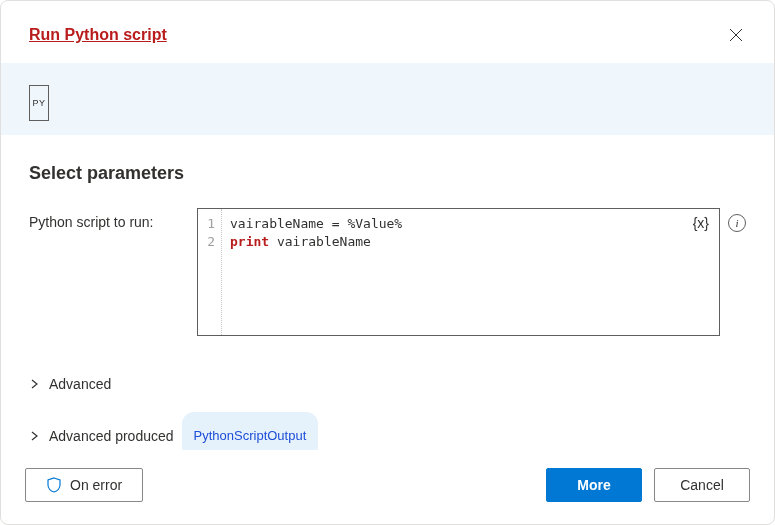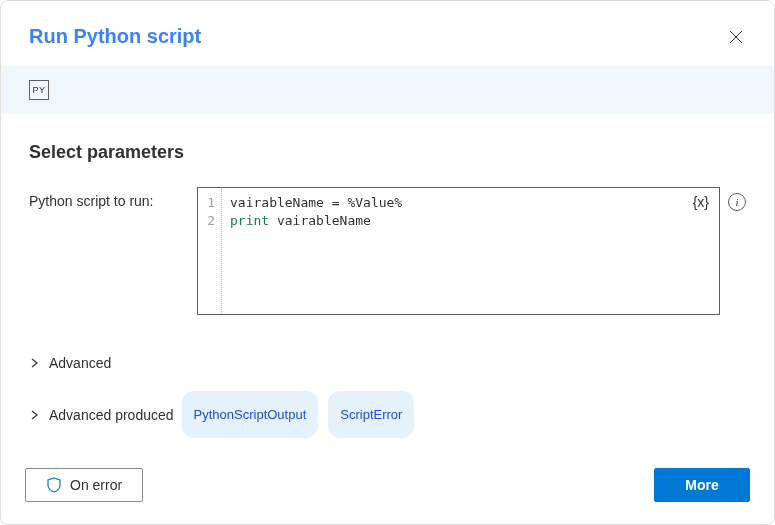--- a/index.html
+++ b/index.html
@@ -20,51 +20,53 @@
       flex-direction: column;
       overflow: hidden;
     }
     .header {
       display: flex;
       align-items: center;
       justify-content: space-between;
       padding: 24px 28px 18px 28px;
     }
     .header-title {
-      font-size: 20px;
+      font-size: 16px;
       font-weight: 600;
-      color: #3b82f6;
+      color: #b91c1c;
+      text-decoration: underline;
     }
     .close-btn {
       cursor: pointer;
       width: 20px;
       height: 20px;
       display: flex;
       align-items: center;
       justify-content: center;
       color: #323130;
     }
     .info-bar {
       background: #eff6fc;
       display: flex;
       align-items: center;
       padding: 14px 28px;
       gap: 12px;
       font-size: 14px;
     }
     .py-icon {
       width: 20px;
-      height: 20px;
+      height: 36px;
       border: 1px solid #605e5c;
       display: flex;
       align-items: center;
       justify-content: center;
       font-size: 9px;
       font-weight: 400;
       letter-spacing: 0.5px;
+      margin-top: 8px;
     }
     .info-text {
       color: #323130;
     }
     .info-link {
       color: #0078d4;
       text-decoration: underline;
       cursor: pointer;
     }
     .content {
@@ -121,22 +123,22 @@
     .code-body {
       padding: 6px 8px;
       font-family: Consolas, monospace;
       font-size: 13px;
       line-height: 18px;
     }
     .code-line {
       white-space: pre;
     }
     .kw {
-      color: #15803d;
-      font-weight: normal;
+      color: #b91c1c;
+      font-weight: bold;
     }
     .var-token {
       position: absolute;
       top: 6px;
       right: 10px;
       font-size: 14px;
       color: #323130;
       cursor: pointer;
     }
     .info-icon {
@@ -274,27 +276,27 @@
 
   <div class="expand-row">
     <span class="chevron">
       <svg width="8" height="10" viewBox="0 0 8 10">
           <path d="M1 1 L6 5 L1 9" fill="none" stroke="#323130" stroke-width="1.2"></path>
         </svg>
     </span>
     <span class="expand-label">Advanced produced</span>
     <div class="tags">
       <span class="tag">PythonScriptOutput</span>
-      <span class="tag">ScriptError</span>
     </div>
   </div>
 </div>
 
 <div class="footer">
   <button class="btn">
     <svg class="shield-icon" viewBox="0 0 16 16">
       <path d="M8 1 L14 3 V8 C14 11 11.5 14 8 15 C4.5 14 2 11 2 8 V3 Z" fill="none" stroke="#0078d4" stroke-width="1.2"></path>
     </svg>
     <span>On error</span>
   </button>
   <div class="spacer"></div>
   <button class="btn btn-primary">More</button>
+  <button class="btn btn-secondary">Cancel</button>
 </div>
 
 </body></html>

